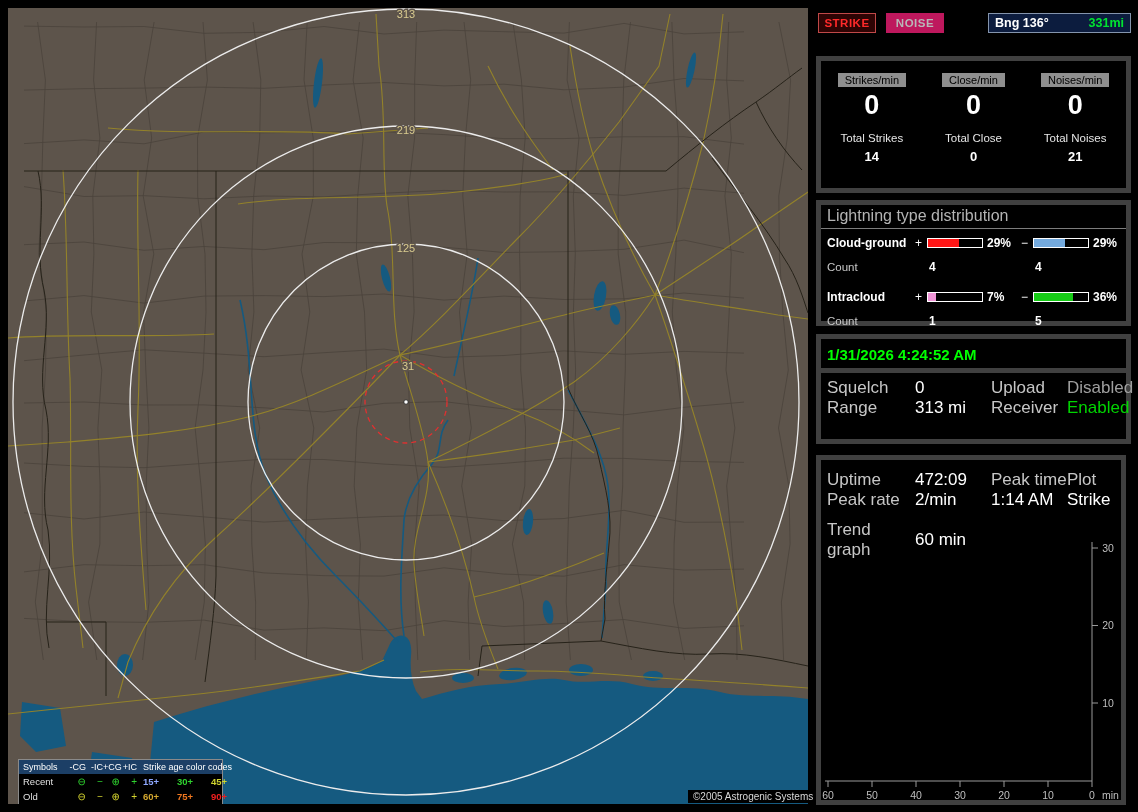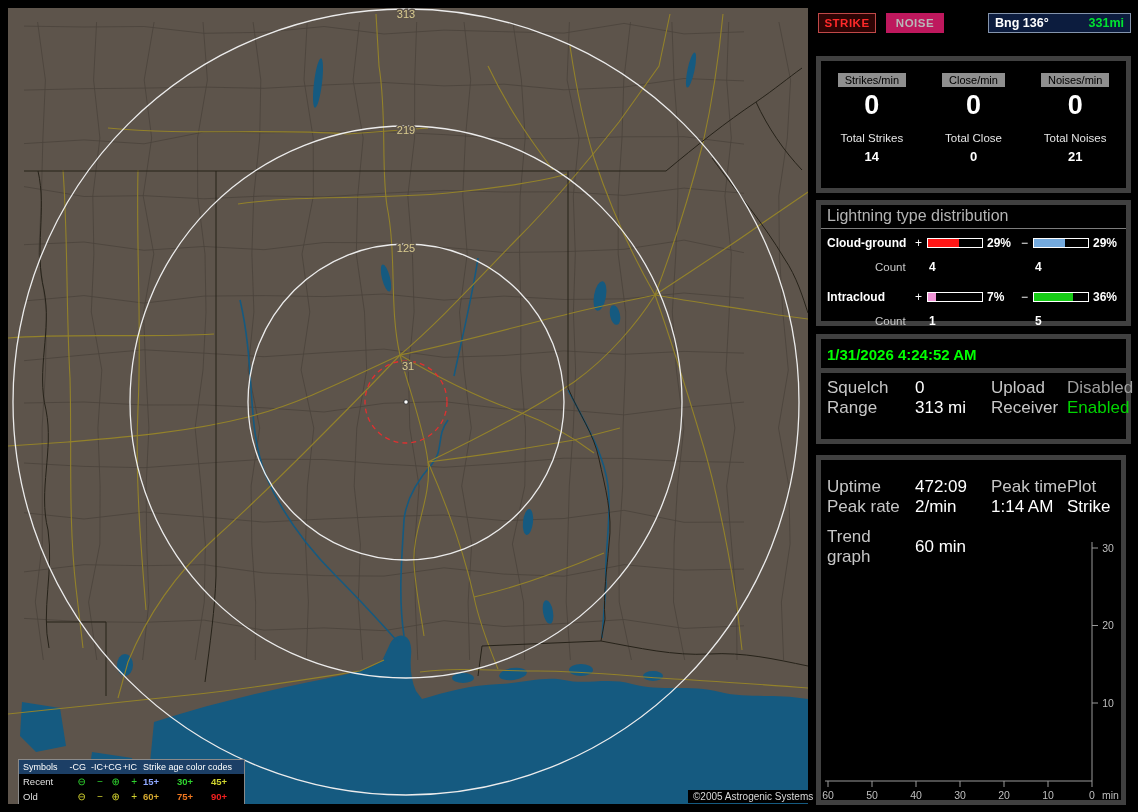--- a/index.html
+++ b/index.html
@@ -6,21 +6,21 @@
   html,body { width:1138px; height:812px; background:#000; overflow:hidden;
               font-family:"Liberation Sans", sans-serif; color:#fff; }
   #app { position:relative; width:1138px; height:812px; background:#000; }
 
   
   #map-panel { position:absolute; left:8px; top:8px; width:800px; height:796px; background:#5d544b; overflow:hidden; }
   #map-svg { display:block; }
   .ring-label { font-size:11px; fill:#d9cb8f; text-anchor:middle; paint-order:stroke; stroke:#5d544b; stroke-width:3px; }
 
   
-  #legend { position:absolute; left:10px; top:751px; width:227px; background:#000;
+  #legend { position:absolute; left:10px; top:751px; width:205px; background:#000;
             border:1px solid #8a8a8a; font-size:9.5px; color:#e0e0e0; }
   .lg-row { display:grid; grid-template-columns:46px 17px 17px 17px 17px 6px 34px 34px 34px;
             align-items:center; height:15px; padding:0 4px; }
   .lg-head { background:#1c3f66; height:14px; font-size:9px; color:#fff; }
   .lg-age-title { grid-column:7 / span 3; white-space:nowrap; }
   .lg-sym, .lg-col { text-align:right; }
   .lg-sym { font-size:10px; }
   .lg-age { font-weight:bold; }
 
   #map-copyright { position:absolute; left:688px; top:790px; font-size:10px; color:#d8d8d8;
@@ -49,34 +49,34 @@
 
   #dist-box { left:816px; top:200px; width:315px; height:126px; }
   #dist-title { color:#b4b4b4; font-size:16px; padding:2px 6px 3px; border-bottom:1px solid #7d7d7d; }
   .dist-row { display:grid; grid-template-columns:88px 12px 56px 38px 12px 56px 38px;
               align-items:center; height:16px; padding-left:6px; font-size:12px; }
   .dist-name { font-weight:bold; }
   .sign { text-align:left; }
   .bar { height:10px; border:1px solid #fff; background:#000; overflow:hidden; }
   .bar-fill { display:block; height:100%; width:0; }
   .pct { font-weight:bold; padding-left:4px; }
-  .count-label { color:#c8c8c8; font-size:11.5px; font-weight:normal;margin-left:48px; }
+  .count-label { color:#c8c8c8; font-size:11.5px; font-weight:normal; }
   .count-val { font-weight:bold; padding-left:2px; }
   .mt6 { margin-top:6px; } .mt8 { margin-top:8px; } .mt14 { margin-top:14px; }
 
   #clock-box { left:816px; top:334px; width:315px; height:40px; display:flex; align-items:center;
                padding-left:6px; font-size:15px; font-weight:bold; }
 
   #settings-box { left:816px; top:368px; width:315px; height:76px; padding-top:5px; }
   .srow { display:grid; grid-template-columns:88px 76px 76px auto; padding:0 6px;
           font-size:17px; height:20px; align-items:center; }
   .slabel { color:#c6c6c6; }
   .sval { color:#fff; }
 
-  #stats-box { left:816px; top:455px; width:310px; height:350px; padding-top:17px; }
+  #stats-box { left:816px; top:455px; width:310px; height:350px; padding-top:10px; }
   #trend-row { margin-top:10px; }
   #trend-svg { position:absolute; left:1px; top:76px; }
 </style>
 </head>
 <body>
 
 <div id="app">
 
   <div id="map-panel">
     <svg id="map-svg" width="800" height="796" viewBox="0 0 800 796">

